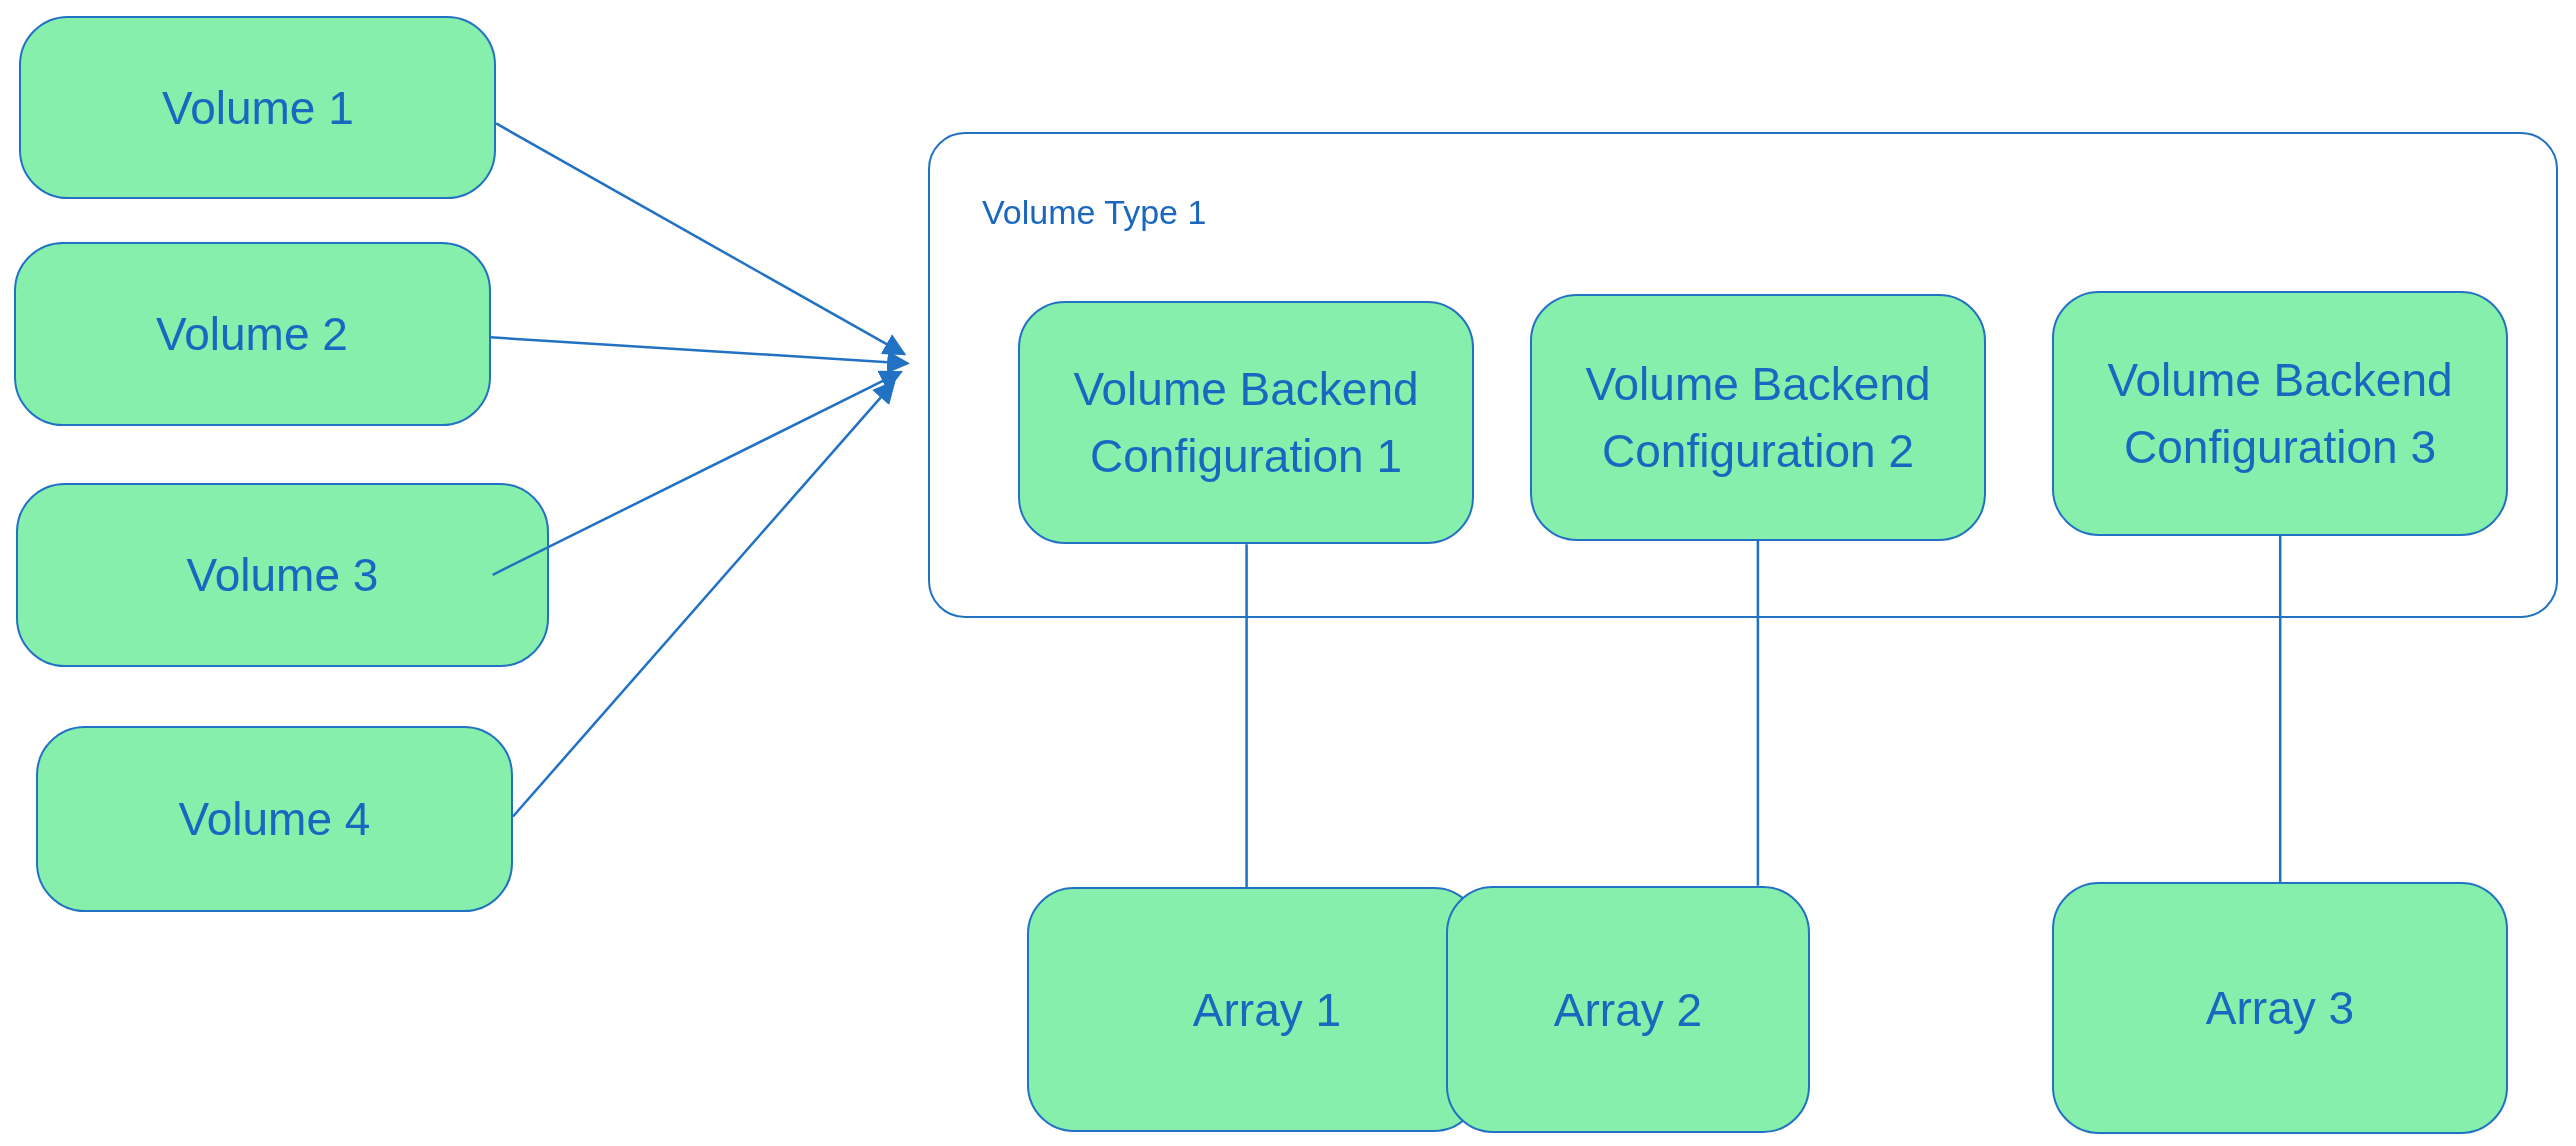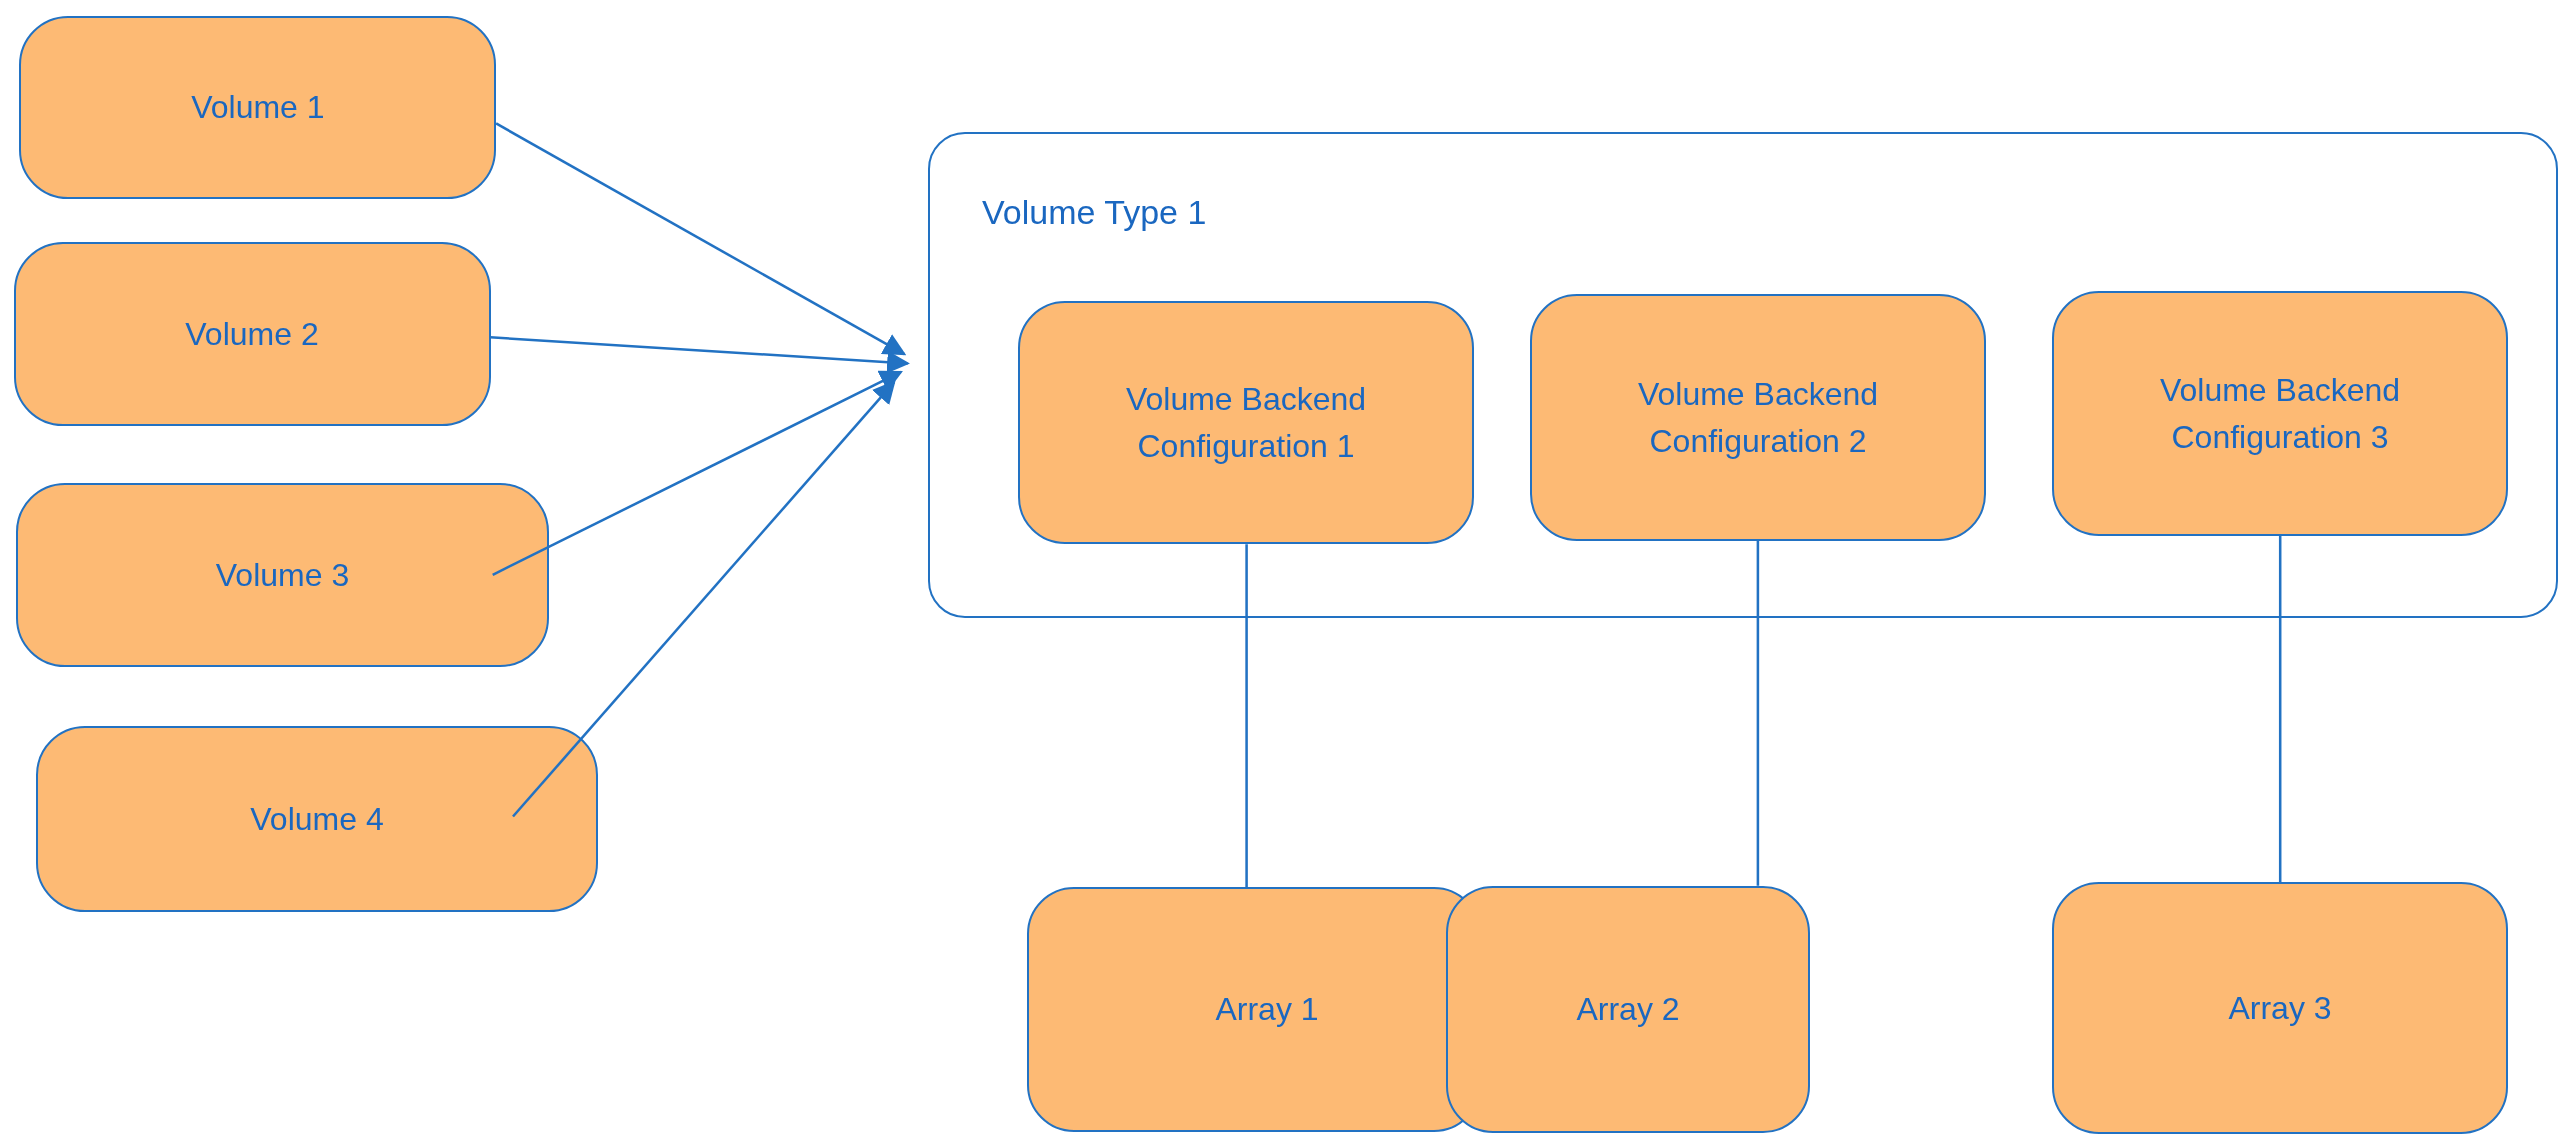--- a/index.html
+++ b/index.html
@@ -11,24 +11,24 @@
     background: var(--background, #ffffff);
     font-family: "Liberation Sans", sans-serif;
     overflow: hidden;
   }
   .node {
     position: absolute;
     display: flex;
     align-items: center;
     justify-content: center;
     border: 2.5px solid var(--line, #2272c3);
-    background: #fdba74;
+    background: #86efac;
     color: var(--text, #1a67c0);
     text-align: center;
-    font-size: 32px;
+    font-size: 46px;
   }
   .volume { border-radius: 49px; }
   .config { border-radius: 47px; line-height: 1.45; }
   .config span { display: inline-block; max-width: 397px; }
   .array-node { border-radius: 47px; }
   .big-box {
     position: absolute;
     border: 2.5px solid var(--line, #2272c3);
     border-radius: 37px;
     background: transparent;
@@ -59,21 +59,21 @@
 
   <div class="node volume" style="left:19.4px; top:16px; width:477px; height:183px;">
     <span>Volume 1</span>
   </div>
   <div class="node volume" style="left:13.5px; top:242px; width:477px; height:184px;">
     <span>Volume 2</span>
   </div>
   <div class="node volume" style="left:16px; top:483px; width:533px; height:184px;">
     <span>Volume 3</span>
   </div>
-  <div class="node volume" style="left:36px; top:726px; width:562px; height:186px;">
+  <div class="node volume" style="left:36px; top:726px; width:477px; height:186px;">
     <span>Volume 4</span>
   </div>
 
   <div class="big-box" style="left:928px; top:132px; width:1630px; height:486px;"></div>
   <div class="big-label" style="left:982px; top:193px;">Volume Type 1</div>
 
   <div class="node config" style="left:1018px; top:301px; width:456px; height:243px;">
     <span>Volume Backend Configuration 1</span>
   </div>
   <div class="node config" style="left:1530px; top:294px; width:456px; height:247px;">

